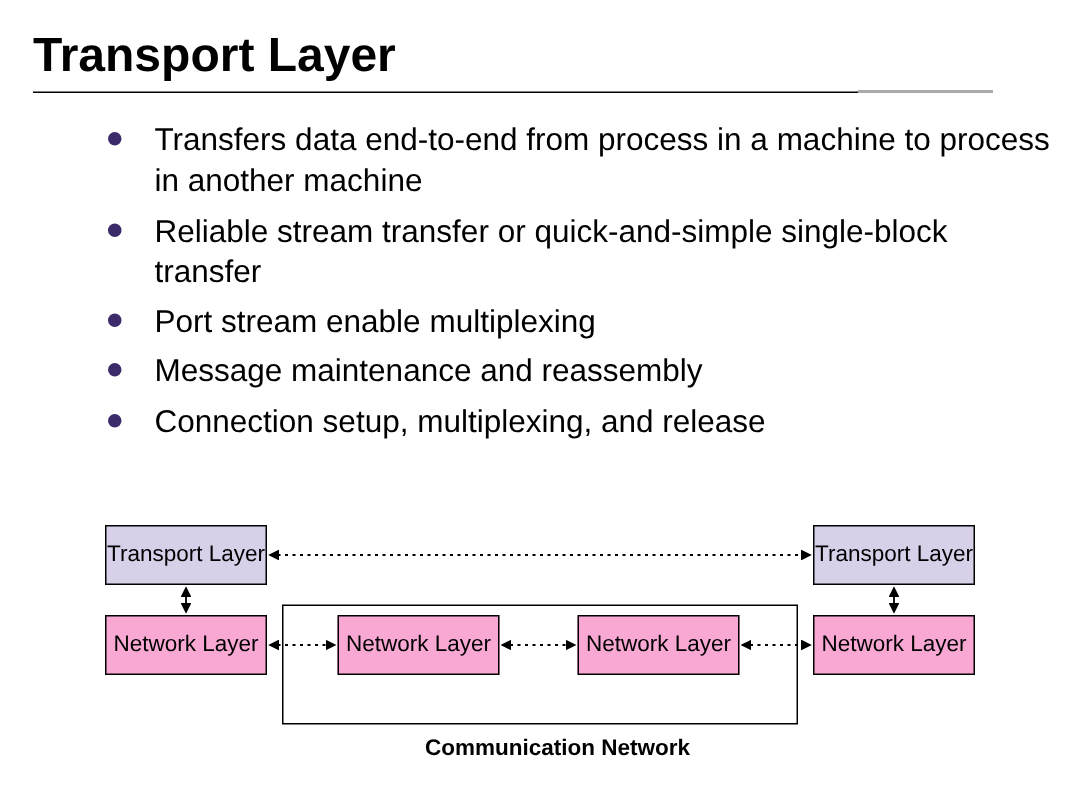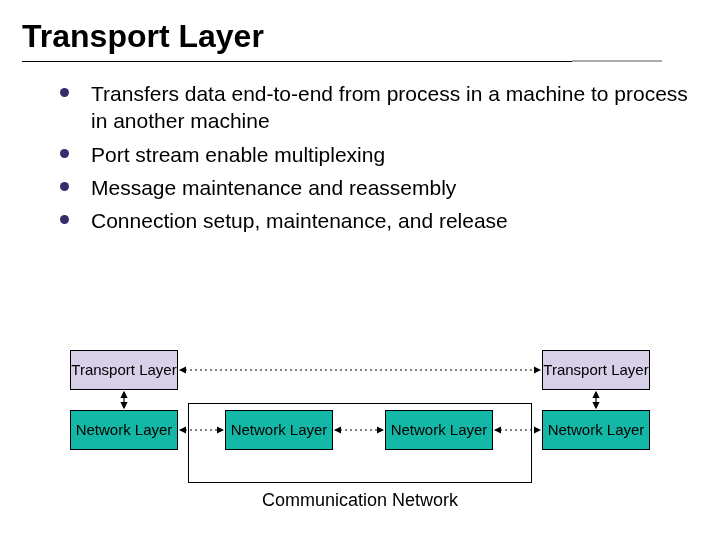--- a/index.html
+++ b/index.html
@@ -26,20 +26,21 @@
   .title-underline::after {
     content: "";
     position: absolute;
     right: 0;
     top: -1px;
     width: 90px;
     border-top: 2px solid #aaa;
   }
   .bullets {
     padding: 18px 20px 0 60px;
+    margin-left: 12px;
   }
   .bullet-row {
     display: flex;
     align-items: flex-start;
     margin-bottom: 6px;
   }
   .bullet-dot {
     width: 9px;
     height: 9px;
     background: #3b2b6b;
@@ -63,32 +64,33 @@
     position: absolute;
     width: 108px;
     height: 40px;
     border: 1.5px solid #000;
     display: flex;
     align-items: center;
     justify-content: center;
     text-align: center;
     font-size: 15px;
     line-height: 1.15;
-    background: #14b8a6;
+    background: #f9a8d4;
   }
   .box.purple { background: #d8cfe8; }
   .comm-box {
     position: absolute;
     border: 1.5px solid #000;
     background: transparent;
   }
   .comm-label {
     position: absolute;
-    font-size: 18px;
-    text-align: center;
+    font-size: 15px;
+    text-align: right;
+    font-weight: bold;
   }
   svg.connectors {
     position: absolute;
     left: 0; top: 0;
     width: 580px; height: 170px;
     pointer-events: none;
   }
 </style>
 </head>
 <body>
@@ -96,29 +98,33 @@
 <div class="title">Transport Layer</div>
 <div class="title-underline"></div>
 
 <div class="bullets">
   <div class="bullet-row">
     <div class="bullet-dot"></div>
     <div class="bullet-text">Transfers data end-to-end from process in a machine to process in another machine</div>
   </div>
   <div class="bullet-row">
     <div class="bullet-dot"></div>
+    <div class="bullet-text">Reliable stream transfer or quick-and-simple single-block transfer</div>
+  </div>
+  <div class="bullet-row">
+    <div class="bullet-dot"></div>
     <div class="bullet-text">Port stream enable multiplexing</div>
   </div>
   <div class="bullet-row">
     <div class="bullet-dot"></div>
     <div class="bullet-text">Message maintenance and reassembly</div>
   </div>
   <div class="bullet-row">
     <div class="bullet-dot"></div>
-    <div class="bullet-text">Connection setup, maintenance, and release</div>
+    <div class="bullet-text">Connection setup, multiplexing, and release</div>
   </div>
 </div>
 
 <div class="diagram">
 
   <div class="comm-box" style="left:118px; top:53px; width:344px; height:80px;"></div>
 
   <div class="box purple" style="left:0px; top:0px;">Transport Layer</div>
   <div class="box purple" style="left:472px; top:0px;">Transport Layer</div>
 

